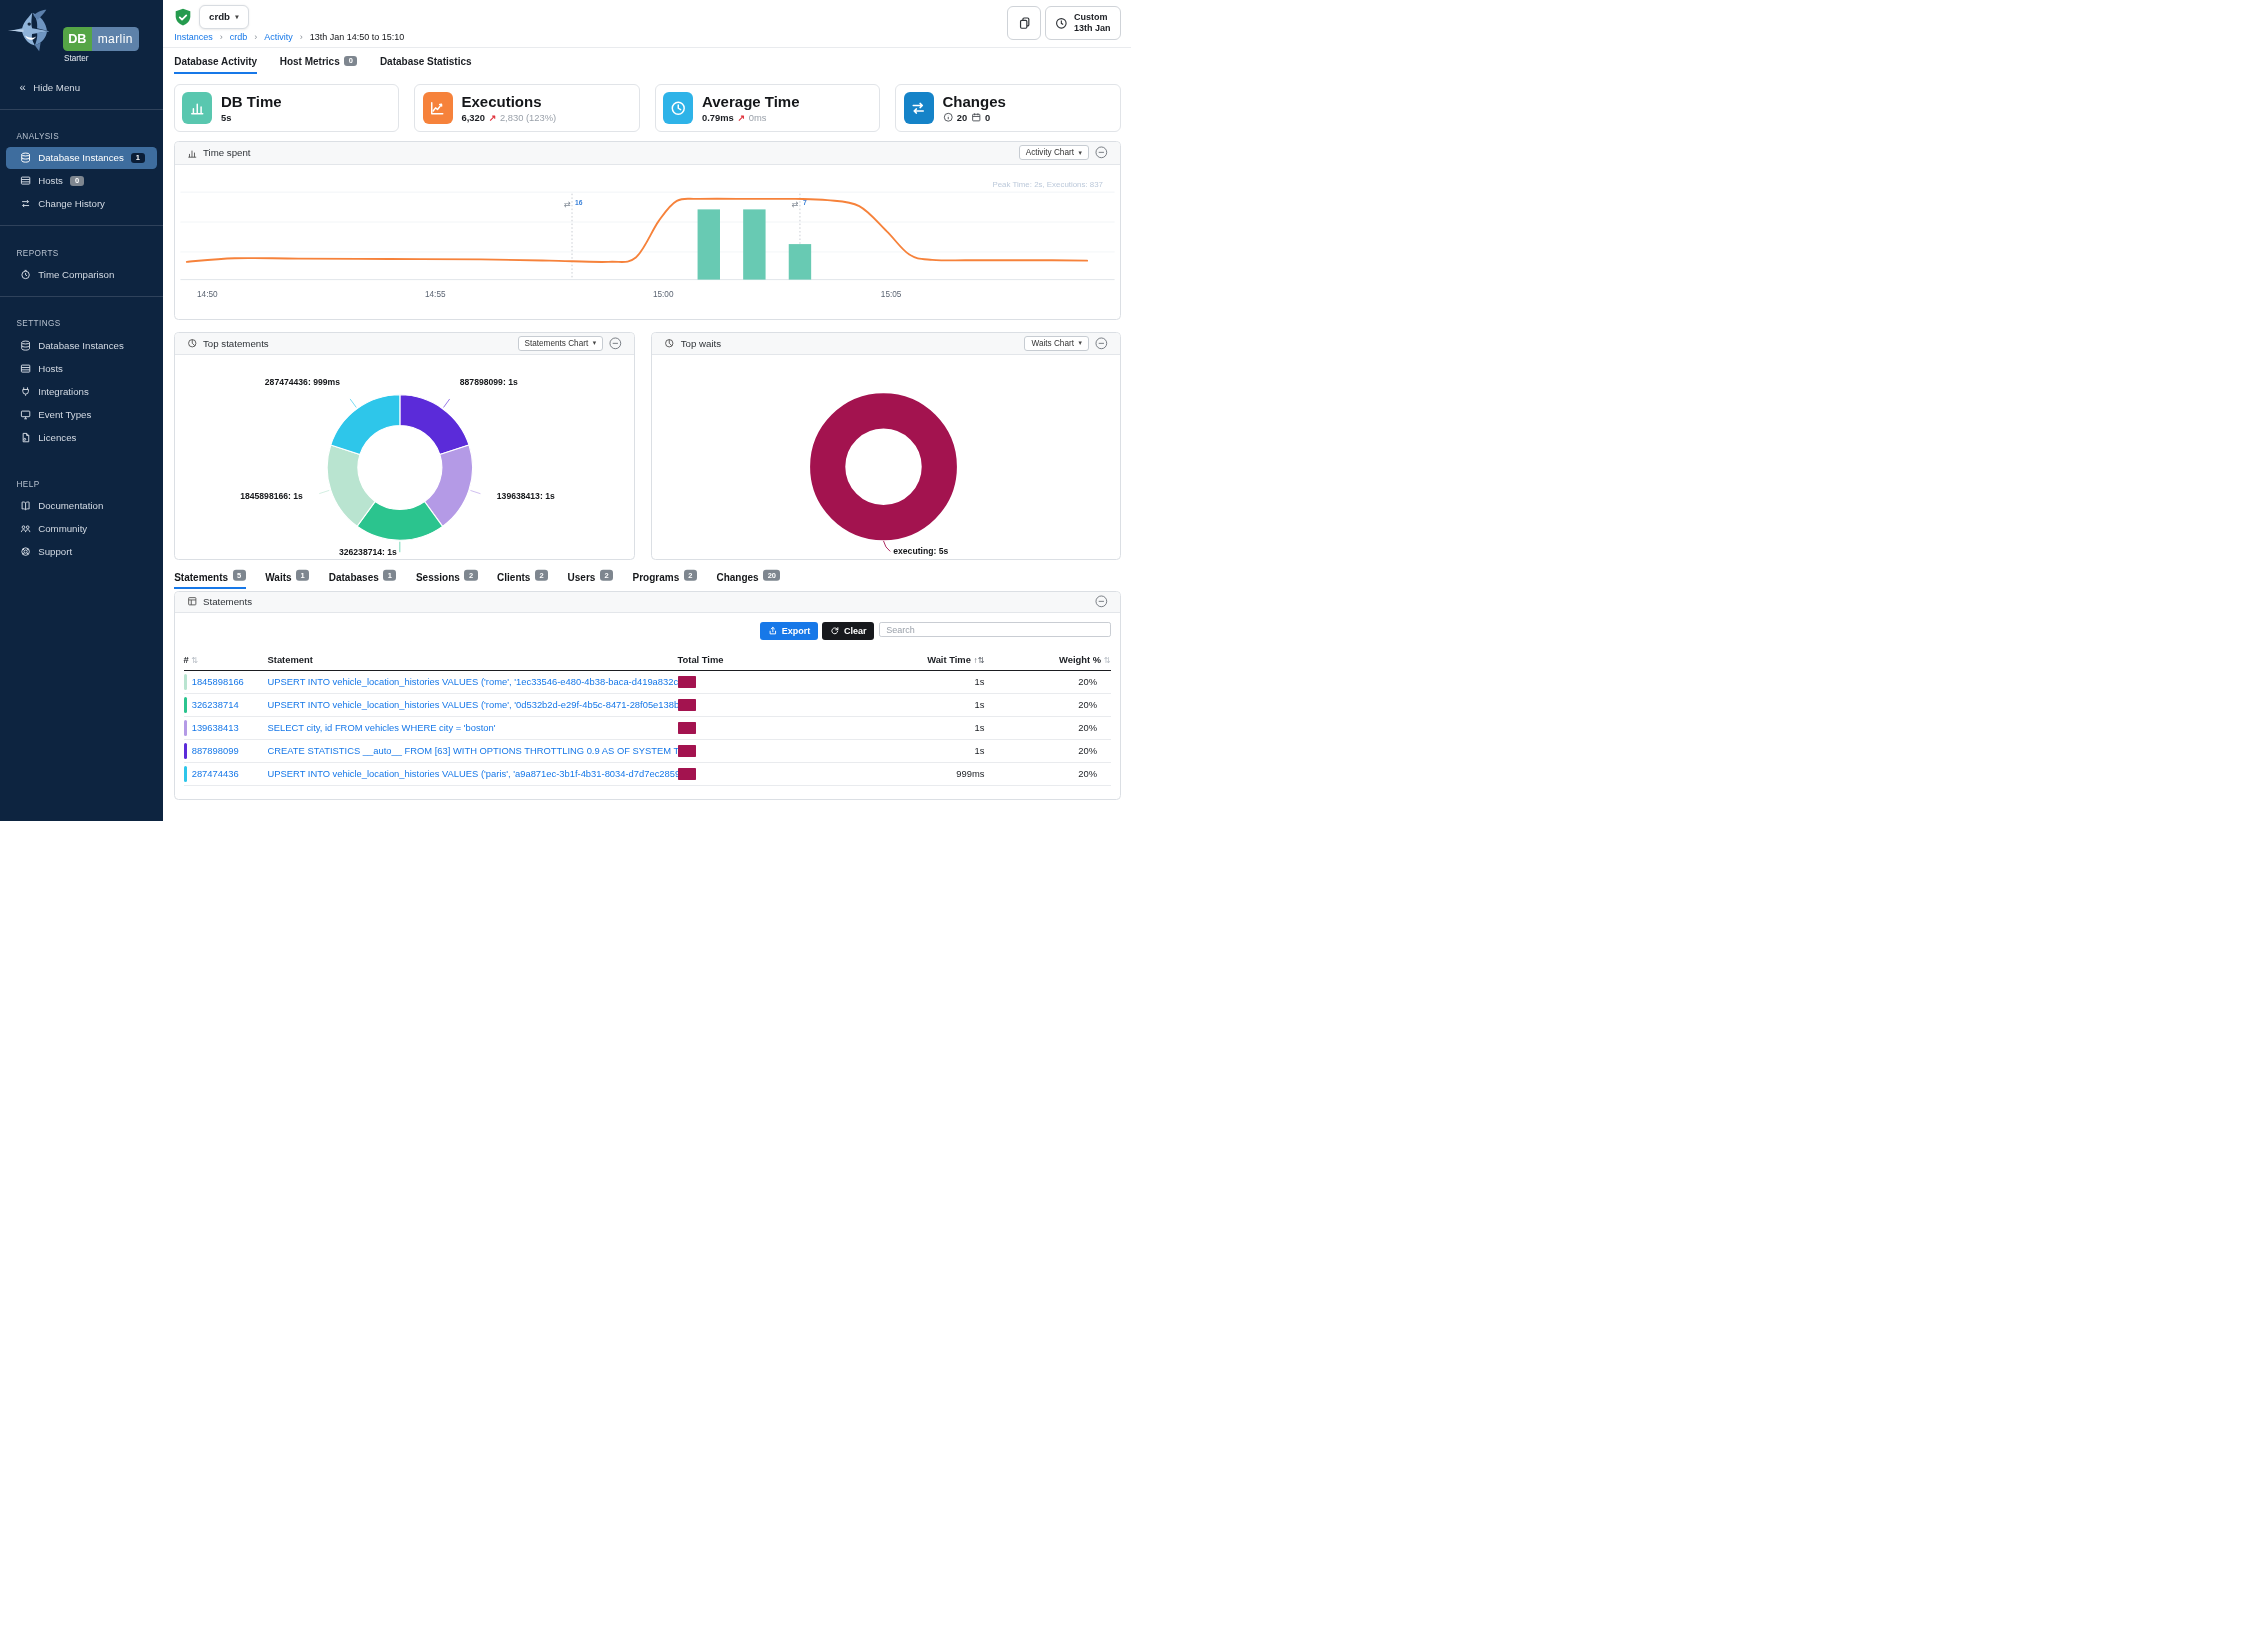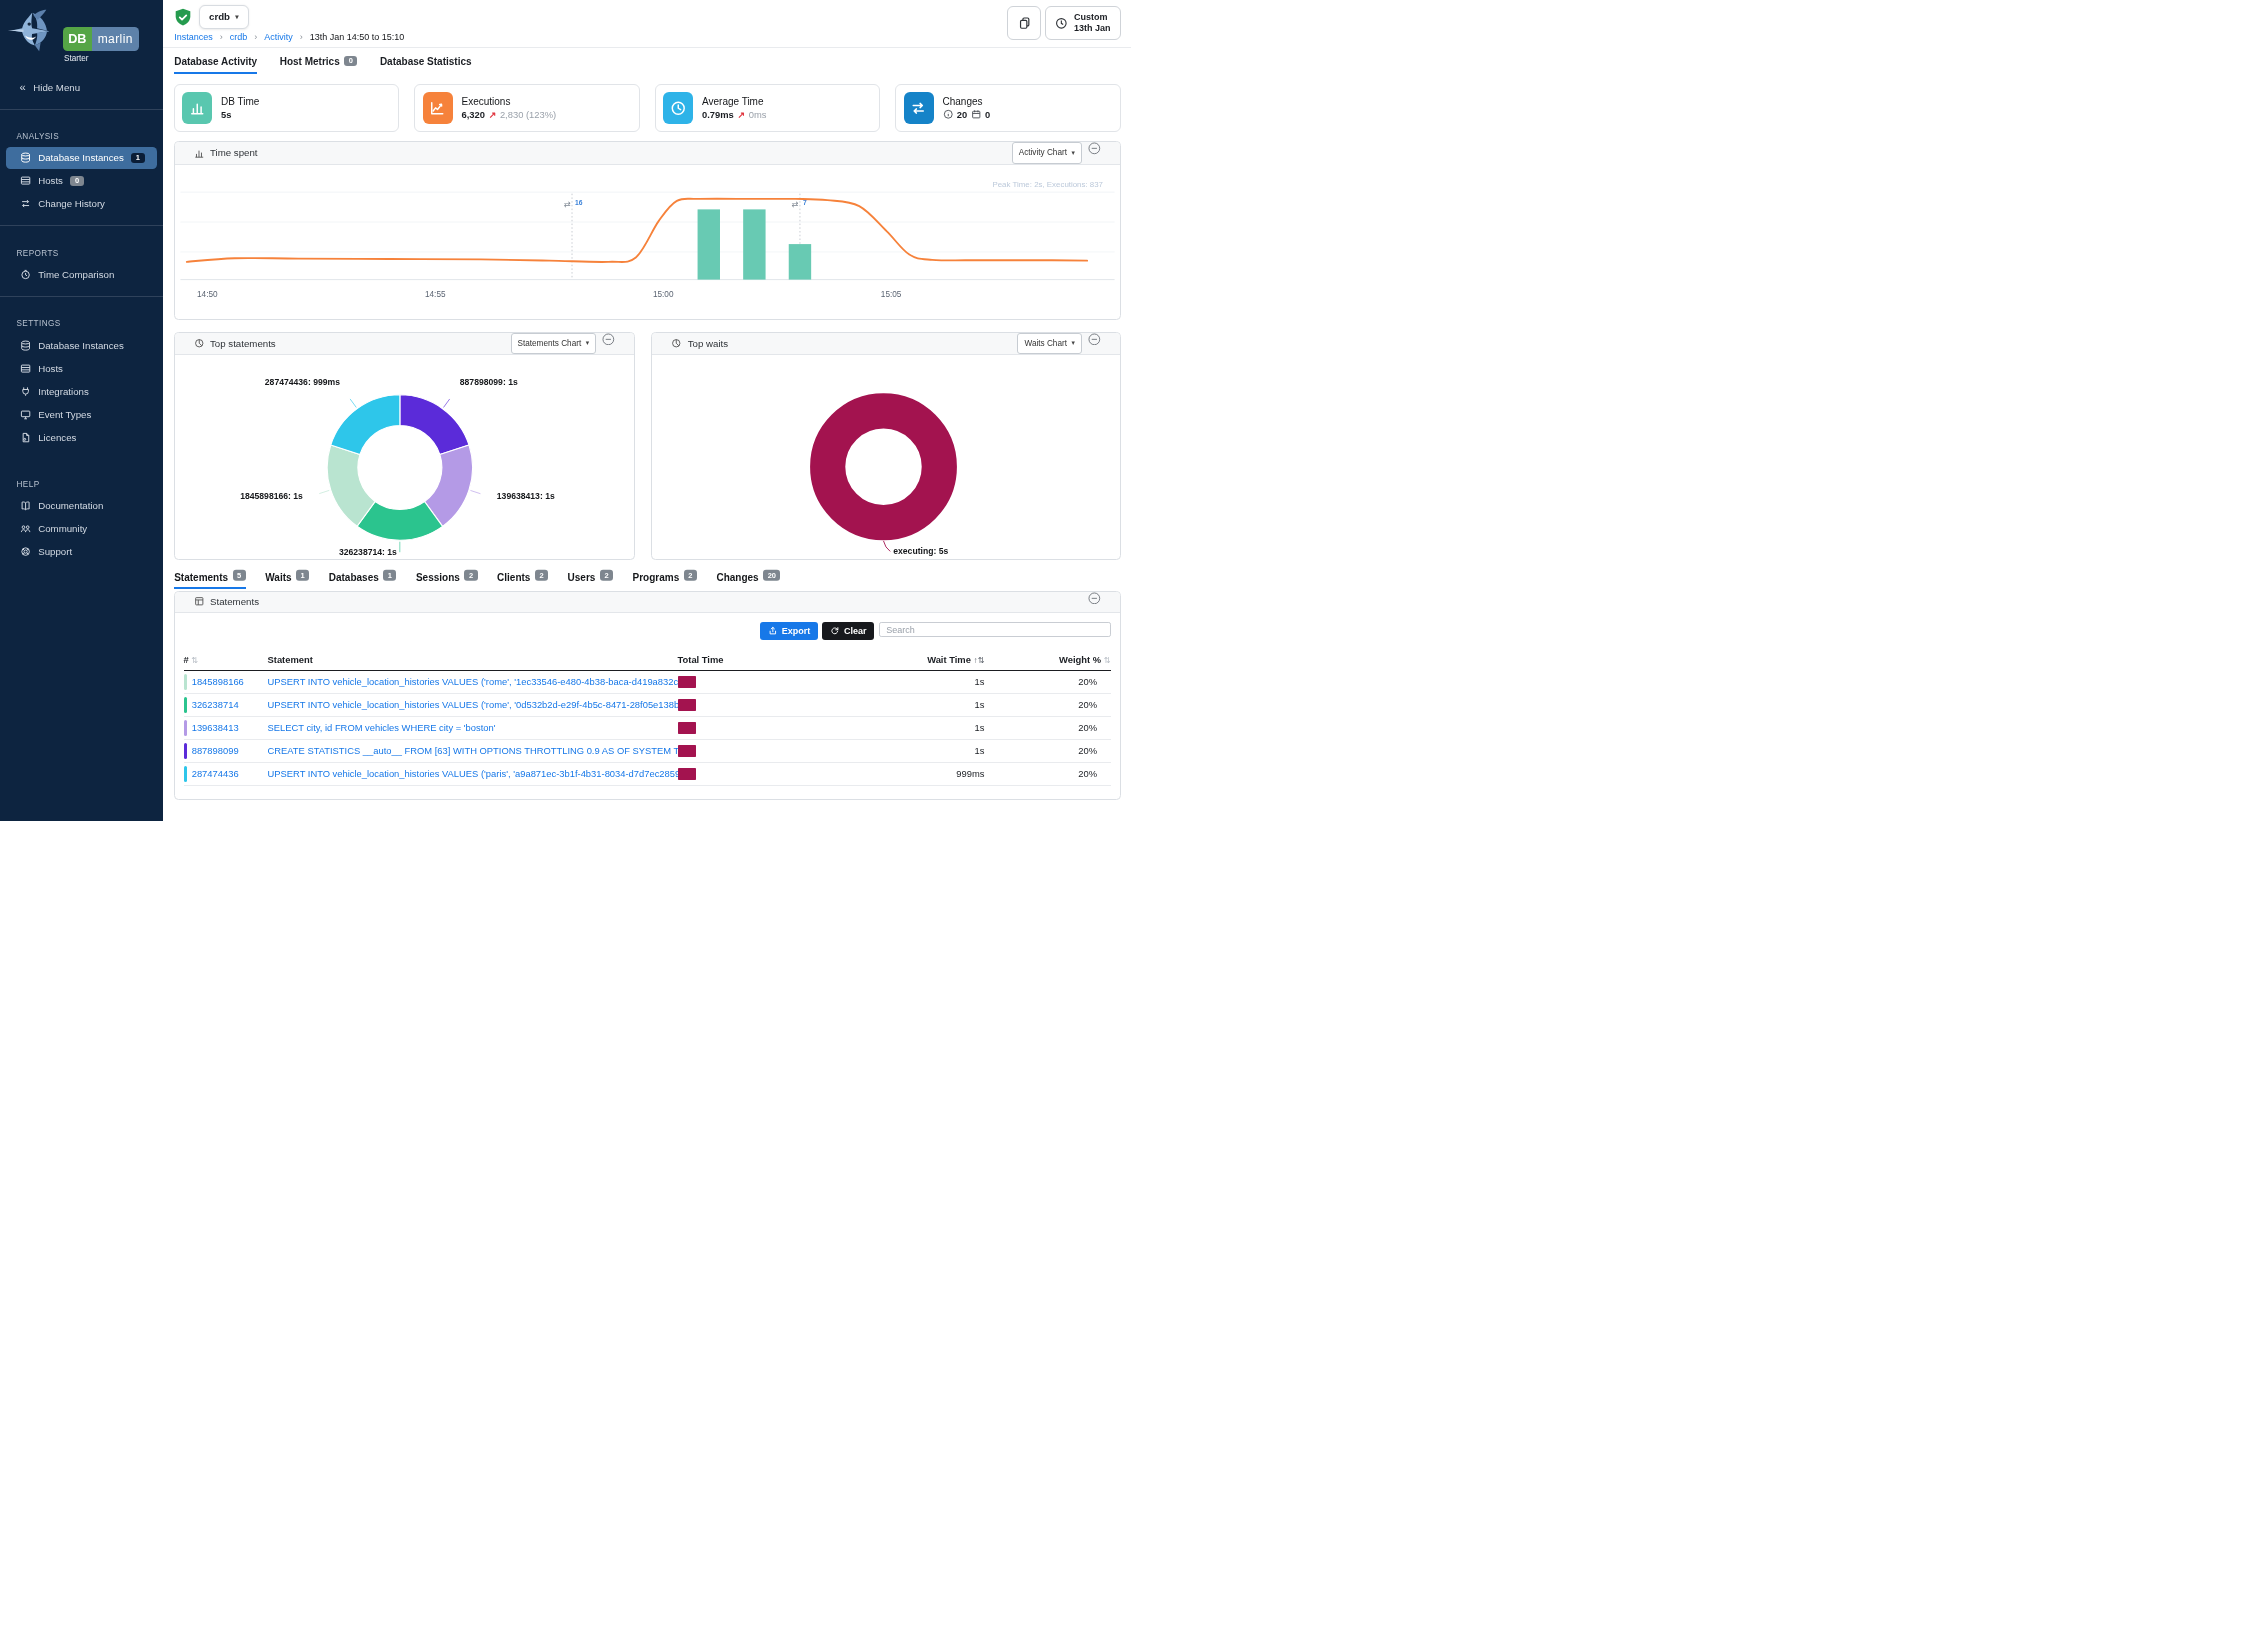--- a/index.html
+++ b/index.html
@@ -38,28 +38,28 @@
   .custom-btn .lines{font-size:9px;font-weight:bold;color:#1b1e23;line-height:1.25;text-align:left}
 
   .tabs{display:flex;gap:22.5px;padding:7.5px 11.2px 0;border-bottom:0.7px solid transparent}
   .tab{font-size:10px;font-weight:bold;color:#1b1e23;padding-bottom:7.5px;cursor:pointer;display:flex;gap:4.5px;align-items:center}
   .tab.active{border-bottom:2.2px solid #1778e8;padding-bottom:5.2px}
 
   .cards{display:flex;gap:15px;margin:9px 10.5px}
   .card{flex:1;border:0.7px solid #e1e4e8;border-radius:6px;padding:4.5px 7.5px;display:flex;gap:9px;align-items:center;height:48px;background:#fff}
   .cicon{width:30px;height:31.5px;border-radius:6px;display:flex;align-items:center;justify-content:center;flex:0 0 30px}
   .cicon svg{width:16.5px;height:16.5px;fill:none;stroke:#fff;stroke-width:1.6;stroke-linecap:round;stroke-linejoin:round}
-  .ctitle{font-size:10px;font-weight:normal;color:#15171a}
+  .ctitle{font-size:15px;font-weight:bold;color:#15171a}
   .cvalue{font-size:9.4px;color:#1b1e23;font-weight:bold;margin-top:2.2px;display:flex;align-items:center;gap:3.7px}
   .delta-arrow{color:#e0353f;font-weight:bold;font-size:9px}
   .delta{color:#9aa1aa;font-weight:normal}
   .mini-ic{width:10.5px;height:10.5px;fill:none;stroke:#4a4f55;stroke-width:1.4}
 
   .panel{border:0.7px solid #dbdfe4;border-radius:4.5px;margin:0 10.5px 12px;background:#fff;overflow:hidden}
-  .phead{background:#f7f8f9;border-bottom:0.7px solid #e3e6ea;height:22.5px;display:flex;padding:0 19px;gap:6px}
+  .phead{background:#f7f8f9;border-bottom:0.7px solid #e3e6ea;height:22.5px;display:flex;align-items:center;padding:0 12px;gap:6px}
   .ptitle{font-size:9.7px;color:#2f3338;display:flex;gap:6px;align-items:center}
   .phico{width:10.5px;height:10.5px;fill:none;stroke:#555;stroke-width:1.4}
   .phead .spacer{flex:1}
   .chart-btn{border:0.7px solid #c7ccd2;border-radius:3px;background:#fff;font-size:8.2px;color:#333;padding:2.2px 6px;display:flex;gap:4.5px;align-items:center;cursor:pointer}
   .collapse{width:12.7px;height:12.7px;cursor:pointer}
 
   .time-body{position:relative;height:154px}
   .peak-note{position:absolute;right:16.5px;top:15px;font-size:7.9px;color:#bcc9da}
   #time-chart-svg text{font-family:"Liberation Sans",sans-serif}
 

